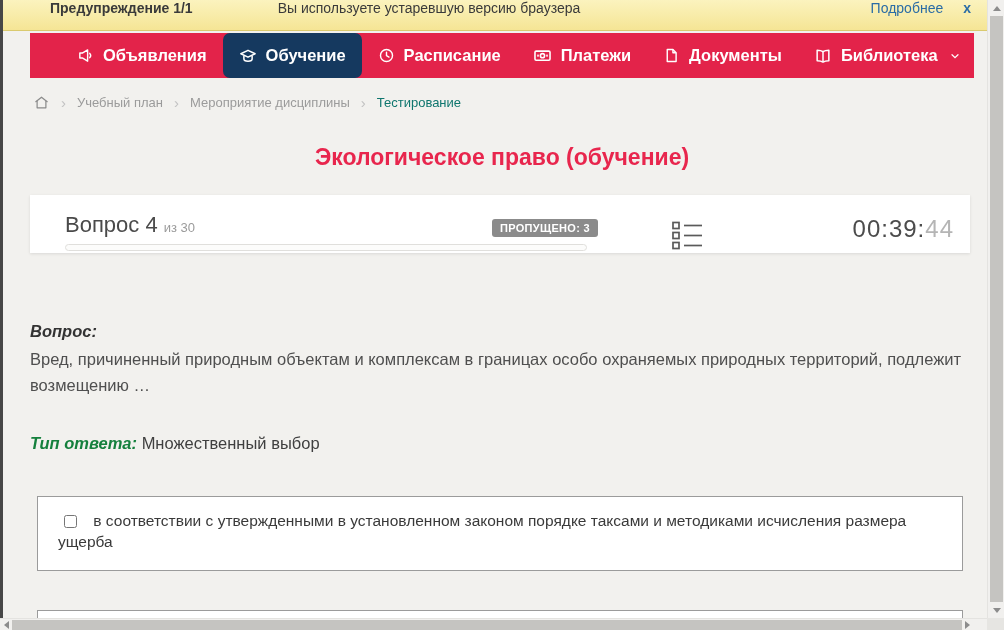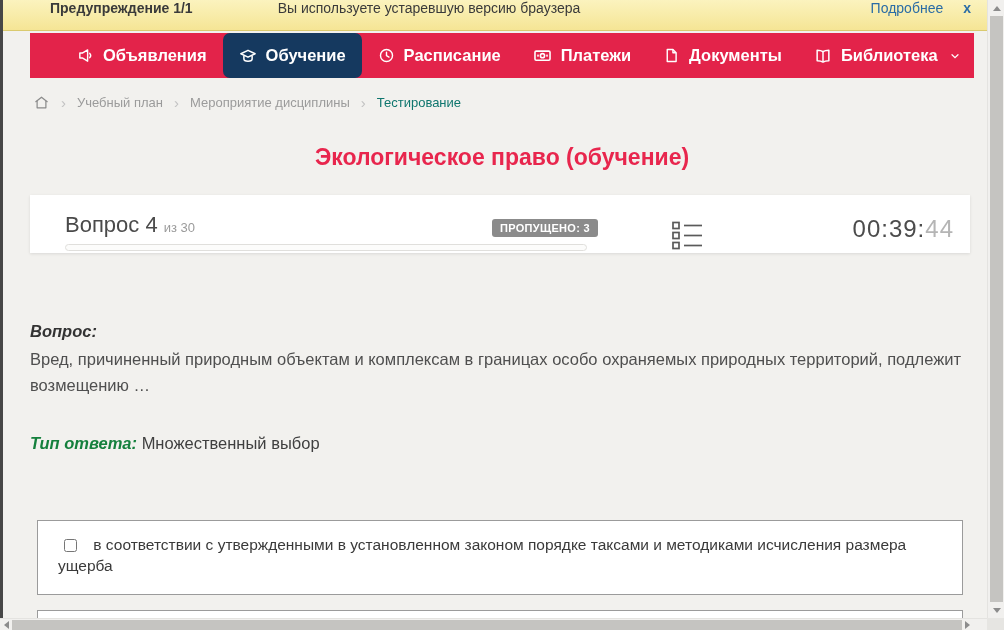--- a/index.html
+++ b/index.html
@@ -98,21 +98,21 @@
   }
   .q-type .t-lab { font-weight:bold; font-style:italic; color:#15803d; }
 
   
   .option {
     position:absolute; left:37px; width:926px;
     background:#FFFFFF; border:1px solid #9B9B9B;
     font-size:15.5px; color:#3A3A3A; line-height:21px;
     padding:13px 14px; cursor:pointer;
   }
-  .opt-1 { top:520px; min-height:75px;padding-left:20px; }
+  .opt-1 { top:496px; min-height:75px;padding-left:20px; }
   .opt-2 { top:610px; height:24px; }
   .option input[type=checkbox] {
     width:13px; height:13px; margin:0 12px 0 6px; vertical-align:-2px; cursor:pointer;
   }
 
   
   .vscroll {
     position:absolute; right:0; top:0; width:17px; height:618px;
     background:#F1F0EE; border-left:1px solid #E4E3E0; z-index:40;
   }

